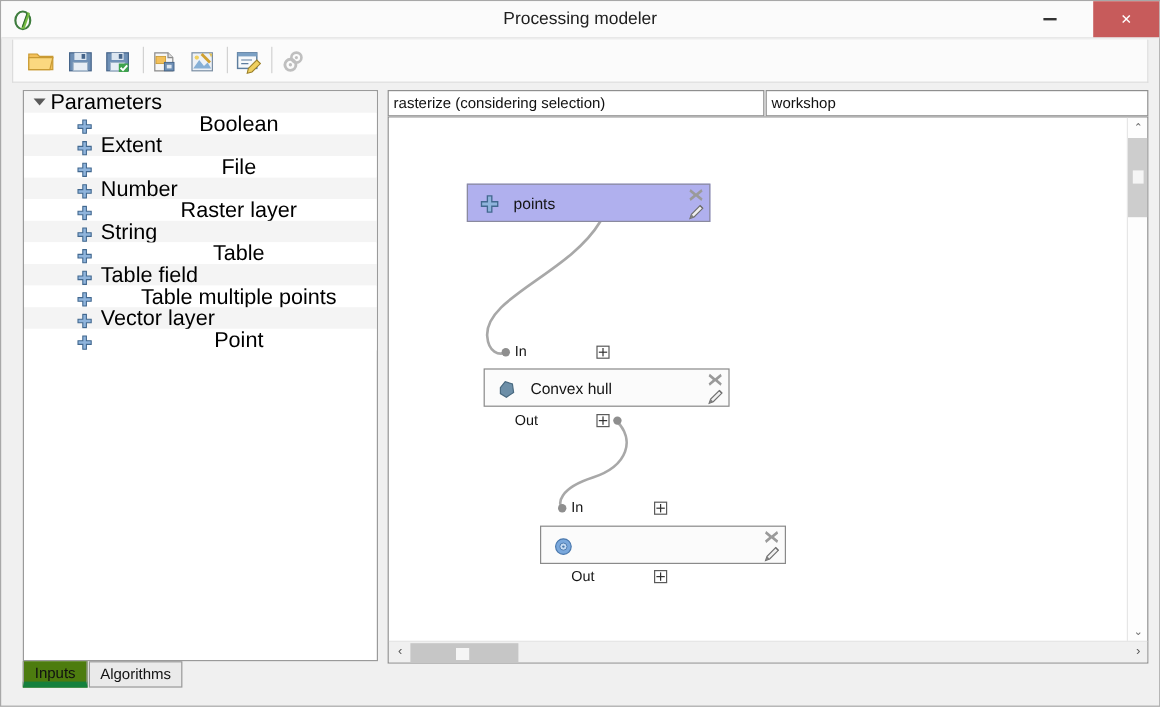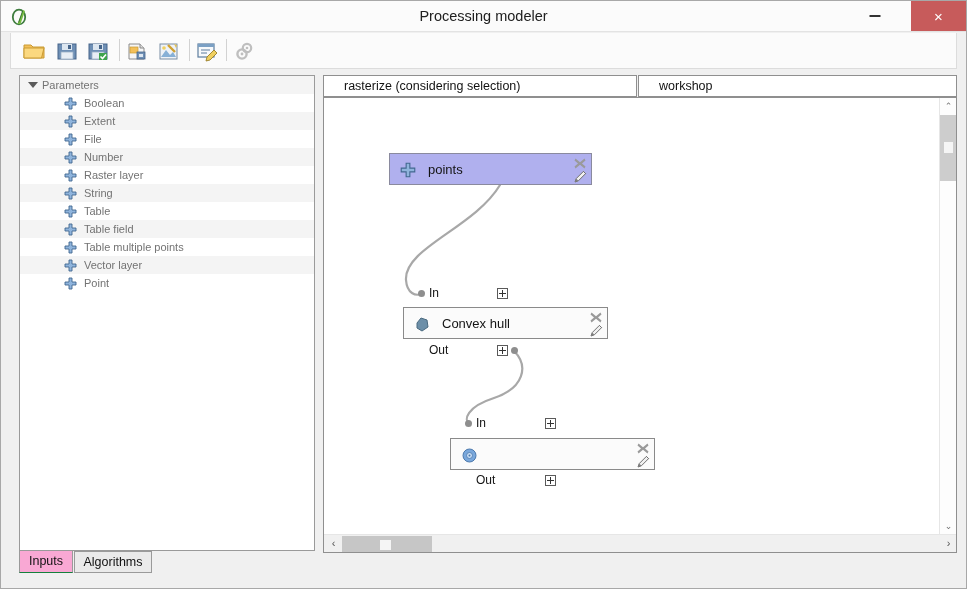--- a/index.html
+++ b/index.html
@@ -80,26 +80,26 @@
     width: 296px; height: 476px;
     background: #ffffff;
     border: 1px solid #9a9a9a;
     overflow: hidden;
   }
   #tree { position: absolute; left: 0; top: 0; width: 294px; }
   .tree-row {
     position: relative;
     height: 18px;
     line-height: 18px;
-    font-size: 11px;
-    color: #737373;
+    font-size: 18px;
+    color: #000000;
     white-space: nowrap;
   }
   .tree-row.odd  { background: #f4f4f4; }
-  .tree-row.even { background: #ffffff; }
+  .tree-row.even { background: #ffffff; text-align: center; }
   .tree-root { padding-left: 22px; }
   .tree-arrow {
     position: absolute; left: 8px; top: 6px;
     width: 0; height: 0;
     border-left: 5px solid transparent;
     border-right: 5px solid transparent;
     border-top: 6px solid #5a5a5a;
   }
   .tree-child { padding-left: 64px; }
   .plus-icon {
@@ -115,42 +115,42 @@
   .tab {
     position: absolute; top: 0;
     height: 22px; line-height: 21px;
     font-size: 12.5px;
     text-align: center;
     color: #111;
     border: 1px solid #9a9a9a;
   }
   #tab-inputs {
     left: 0; width: 54px;
-    background: #f9a8d4;
+    background: #4d7c0f;
     border-top: none;
-    border-bottom: 1px solid #15803d;
+    border-bottom: 5px solid #15803d;
   }
   #tab-algorithms {
     left: 55px; width: 78px;
     background: #eaeaea;
     border-bottom: 1px solid #9a9a9a;
   }
 
   
   #canvas-head {
     position: absolute; left: 322px; top: 74px;
     width: 634px; height: 22px;
   }
   .head-input {
     position: absolute; top: 0; height: 22px;
     background: #ffffff;
     border: 1px solid #8f8f8f;
     font-size: 12.5px; color: #111;
     line-height: 20px;
-    padding-left: 20px;
+    padding-left: 4px;
     white-space: nowrap;
     overflow: hidden;
   }
   #input-name  { left: 0;   width: 314px; }
   #input-group { left: 315px; width: 319px; }
 
   #canvas-frame {
     position: absolute; left: 322px; top: 96px;
     width: 634px; height: 456px;
     border: 1px solid #8f8f8f;

